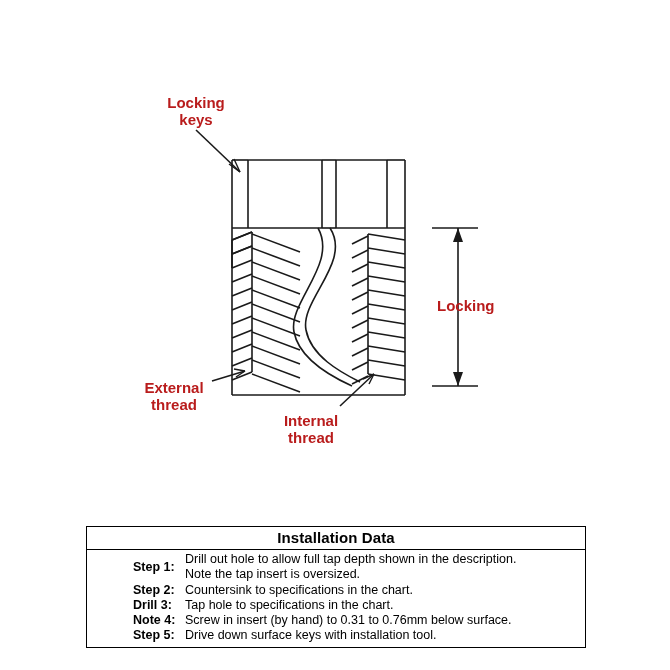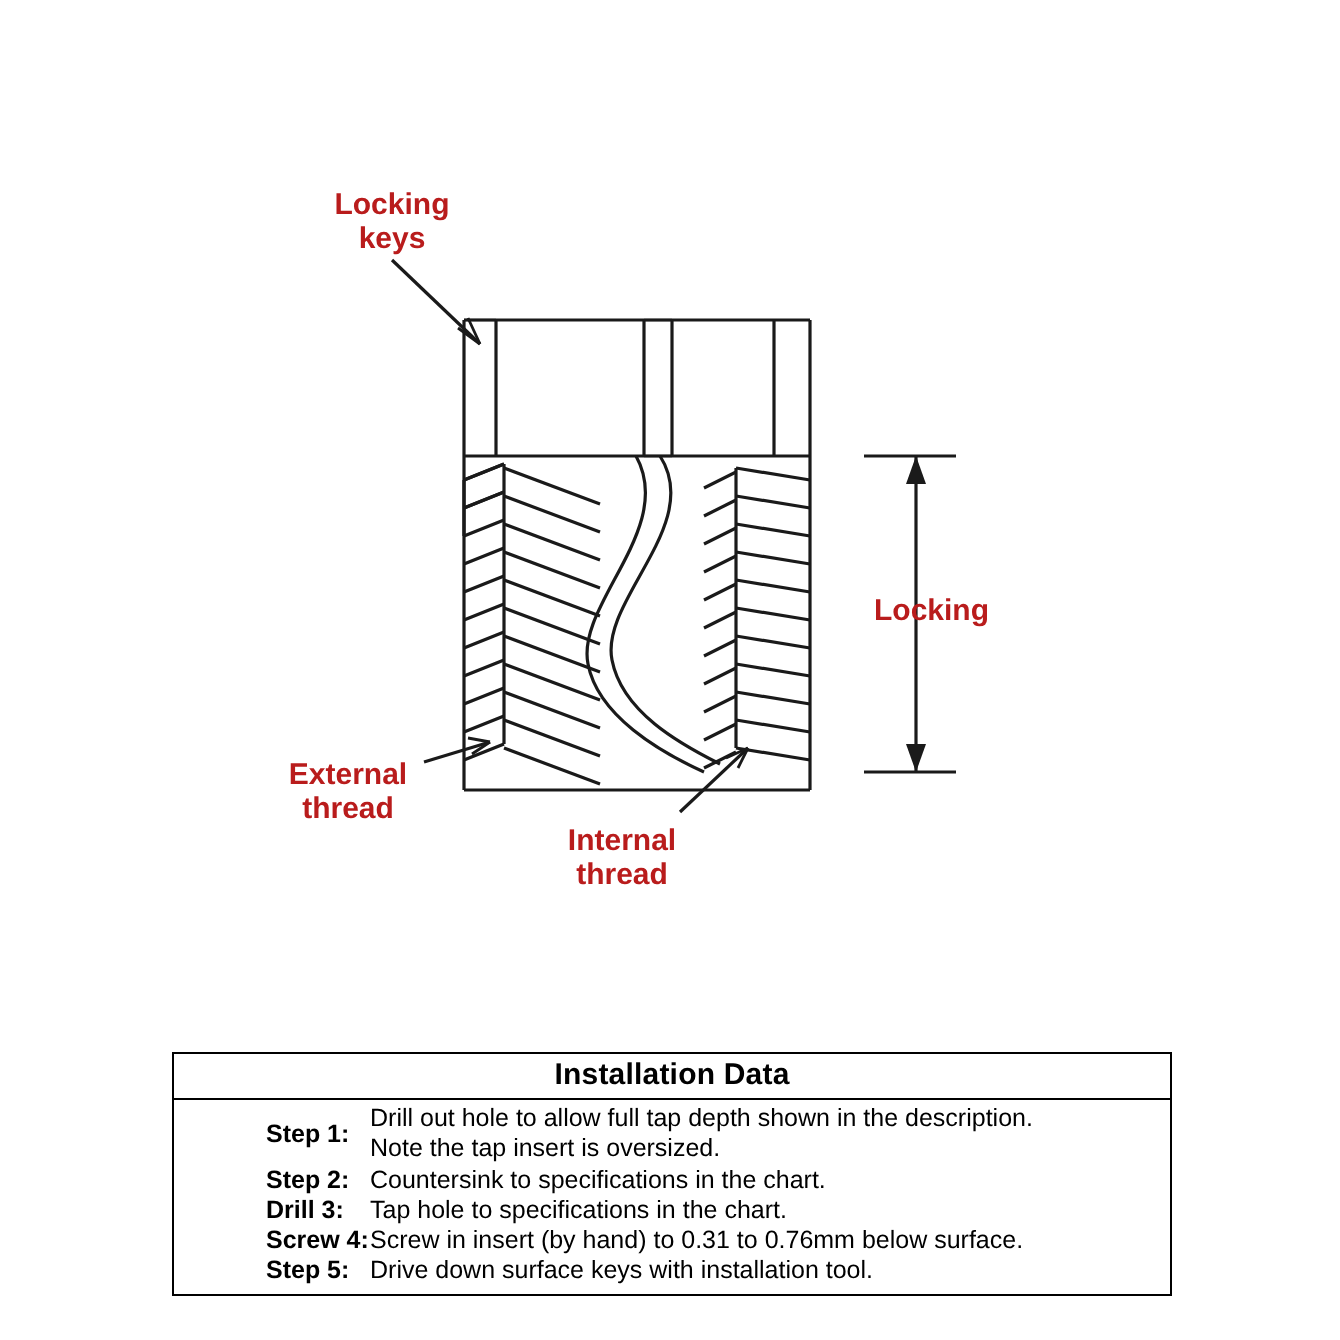--- a/index.html
+++ b/index.html
@@ -238,21 +238,21 @@
         <span class="step-label">Step 2:</span>
         <span class="step-text">Countersink to specifications in the chart.</span>
       </div>
 
       <div class="step-row">
         <span class="step-label">Drill 3:</span>
         <span class="step-text">Tap hole to specifications in the chart.</span>
       </div>
 
       <div class="step-row">
-        <span class="step-label">Screw 4:</span>
+        <span class="step-label">Note 4:</span>
         <span class="step-text">Screw in insert (by hand) to 0.31 to 0.76mm below surface.</span>
       </div>
 
       <div class="step-row">
         <span class="step-label">Step 5:</span>
         <span class="step-text">Drive down surface keys with installation tool.</span>
       </div>
 
     </div>
   </div>

